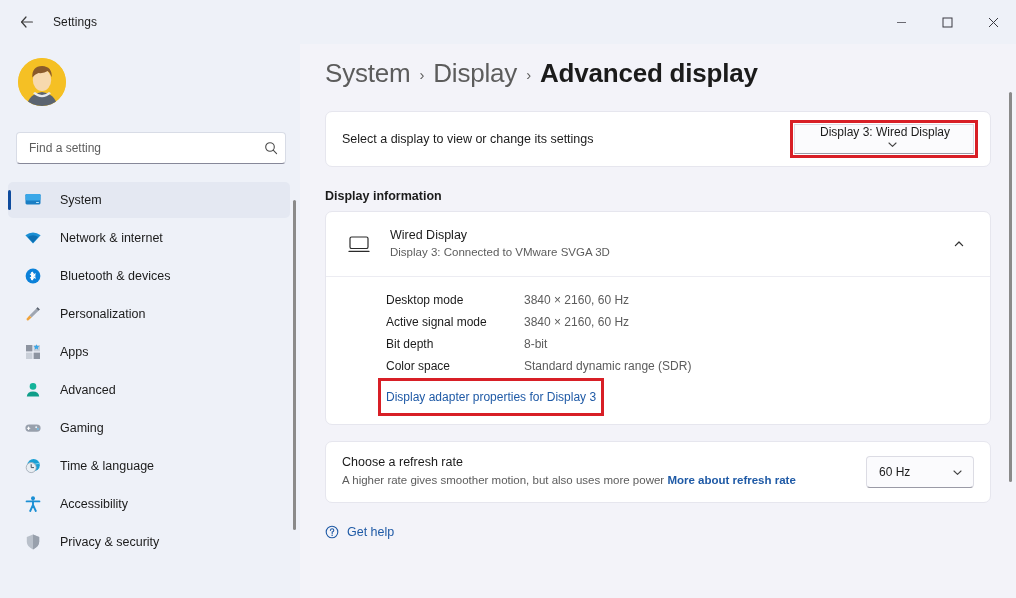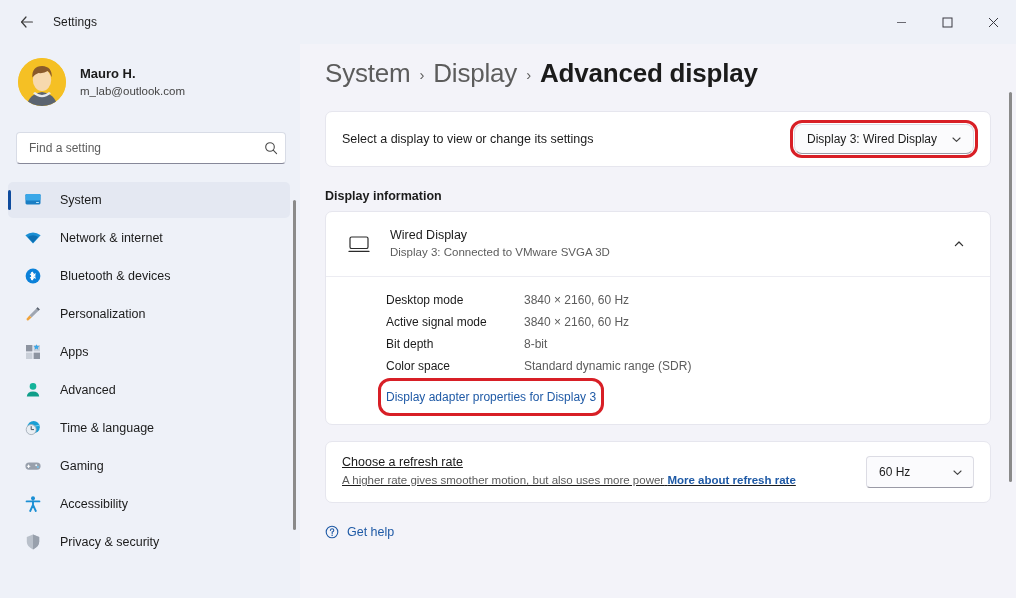--- a/index.html
+++ b/index.html
@@ -256,21 +256,22 @@
   .dropdown .chev {
     margin-left: 14px;
     display: flex;
     align-items: center;
     color: #444;
   }
   .highlight-box {
     position: relative;
     outline: 3px solid #d81f26;
     outline-offset: 1px;
-    border-radius: 8px;
+    border-radius: 0;
+    flex-direction: column;
   }
 
   .section-title {
     margin: 22px 0 8px 25px;
     font-size: 12.5px;
     font-weight: bold;
     color: #1b1b1b;
   }
 
   .info-card {
@@ -349,21 +350,20 @@
   .refresh-card {
     margin-top: 16px;
     display: flex;
     align-items: center;
     padding: 12px 16px 12px 16px;
     min-height: 62px;
     box-sizing: border-box;
   }
   .refresh-text {
     max-width: 470px;
-    text-decoration: underline;
   }
   .refresh-title {
     font-size: 12.5px;
     color: #1b1b1b;
   }
   .refresh-sub {
     font-size: 11.5px;
     color: #5c5c5c;
     margin-top: 3px;
     line-height: 1.45;
@@ -446,24 +446,20 @@
     <div class="account">
       <div class="avatar">
         <svg width="48" height="48" viewBox="0 0 48 48">
           <circle cx="24" cy="24" r="24" fill="#f5c024"></circle>
           <path d="M9 48 q1.5 -12 15 -14 q13.5 2 15 14 z" fill="#5b6470"></path>
           <path d="M17 34 q7 6 14 0 l2 1.2 q-9 8 -18 0 z" fill="#e8eaec"></path>
           <ellipse cx="24" cy="22" rx="9.2" ry="11" fill="#f7d9ae"></ellipse>
           <path d="M14.3 19.5 q-0.6 -11 9.8 -11.4 q10.2 0.6 9.6 11.2 q-1.3 -4.6 -4 -6.2 q-3.6 2.6 -9.2 2 q-3.8 1.1 -6.2 4.4 z" fill="#8a5a2b"></path>
         </svg>
       </div>
-      <div class="account-text">
-        <div class="account-name">Mauro H.</div>
-        <div class="account-email">m_lab@outlook.com</div>
-      </div>
     </div>
 
     <div class="search-wrap">
       <input type="text" placeholder="Find a setting" style="">
       <div class="search-icon">
         <svg width="14" height="14" viewBox="0 0 14 14">
           <circle cx="6" cy="6" r="4.3" fill="none" stroke="#4a4a4a" stroke-width="1.1"></circle>
           <path d="M9.2 9.2 L12.6 12.6" stroke="#4a4a4a" stroke-width="1.1" stroke-linecap="round"></path>
         </svg>
       </div>
@@ -534,39 +530,39 @@
             <circle cx="9" cy="5.4" r="3.3" fill="#13b39a"></circle>
             <path d="M2.8 15.6 q0.6 -5.1 6.2 -5.1 q5.6 0 6.2 5.1 z" fill="#0f9e89"></path>
           </svg>
         </div>
         <div class="nav-label">Advanced</div>
       </div>
 
       <div class="nav-item">
         <div class="nav-icon">
           <svg width="18" height="18" viewBox="0 0 18 18">
+            <rect x="1.4" y="5.4" width="15.2" height="7.4" rx="3.7" fill="#98a0ac"></rect>
+            <path d="M4.6 8 V10.4 M3.4 9.2 H5.8" stroke="#fff" stroke-width="1.1" stroke-linecap="round"></path>
+            <circle cx="12.2" cy="8.3" r="1" fill="#e9f4fb"></circle>
+            <circle cx="13.9" cy="10" r="1" fill="#6fc4ef"></circle>
+          </svg>
+        </div>
+        <div class="nav-label">Gaming</div>
+      </div>
+
+      <div class="nav-item">
+        <div class="nav-icon">
+          <svg width="18" height="18" viewBox="0 0 18 18">
             <circle cx="9.6" cy="8.2" r="6.2" fill="#1a9fd4"></circle>
             <path d="M3.6 6.2 q6 2.4 12 0" stroke="#7fd6f2" stroke-width="0.9" fill="none"></path>
             <circle cx="7.2" cy="10.6" r="5" fill="#e9eef3" stroke="#9aa4b0" stroke-width="0.8"></circle>
             <path d="M7.2 7.6 V10.6 H9.6" stroke="#4a5560" stroke-width="1" fill="none" stroke-linecap="round"></path>
           </svg>
         </div>
         <div class="nav-label">Time &amp; language</div>
-      </div>
-
-      <div class="nav-item">
-        <div class="nav-icon">
-          <svg width="18" height="18" viewBox="0 0 18 18">
-            <rect x="1.4" y="5.4" width="15.2" height="7.4" rx="3.7" fill="#98a0ac"></rect>
-            <path d="M4.6 8 V10.4 M3.4 9.2 H5.8" stroke="#fff" stroke-width="1.1" stroke-linecap="round"></path>
-            <circle cx="12.2" cy="8.3" r="1" fill="#e9f4fb"></circle>
-            <circle cx="13.9" cy="10" r="1" fill="#6fc4ef"></circle>
-          </svg>
-        </div>
-        <div class="nav-label">Gaming</div>
       </div>
 
       <div class="nav-item">
         <div class="nav-icon">
           <svg width="18" height="18" viewBox="0 0 18 18">
             <circle cx="9" cy="3.2" r="2" fill="#1a8fd4"></circle>
             <path d="M2.6 6.4 H15.4" stroke="#1a8fd4" stroke-width="1.9" stroke-linecap="round"></path>
             <path d="M9 6.2 V10 L6.2 16 M9 10 L11.8 16" stroke="#1a8fd4" stroke-width="1.9" fill="none" stroke-linecap="round" stroke-linejoin="round"></path>
           </svg>
         </div>

